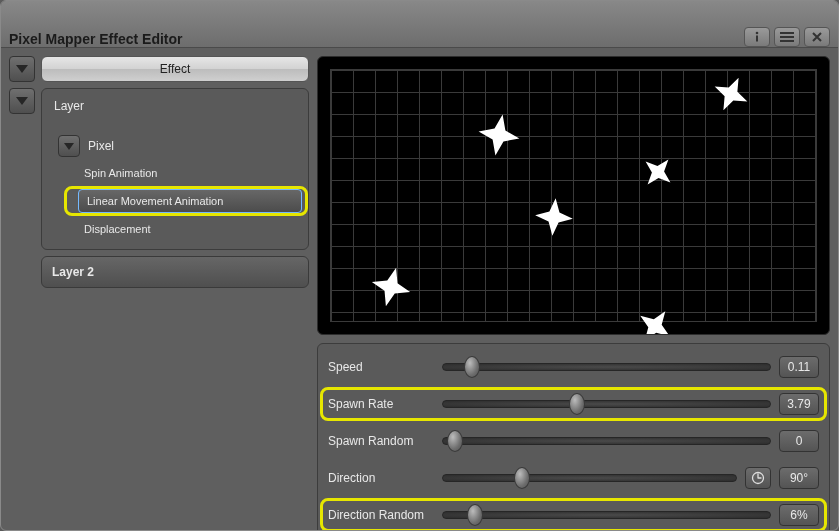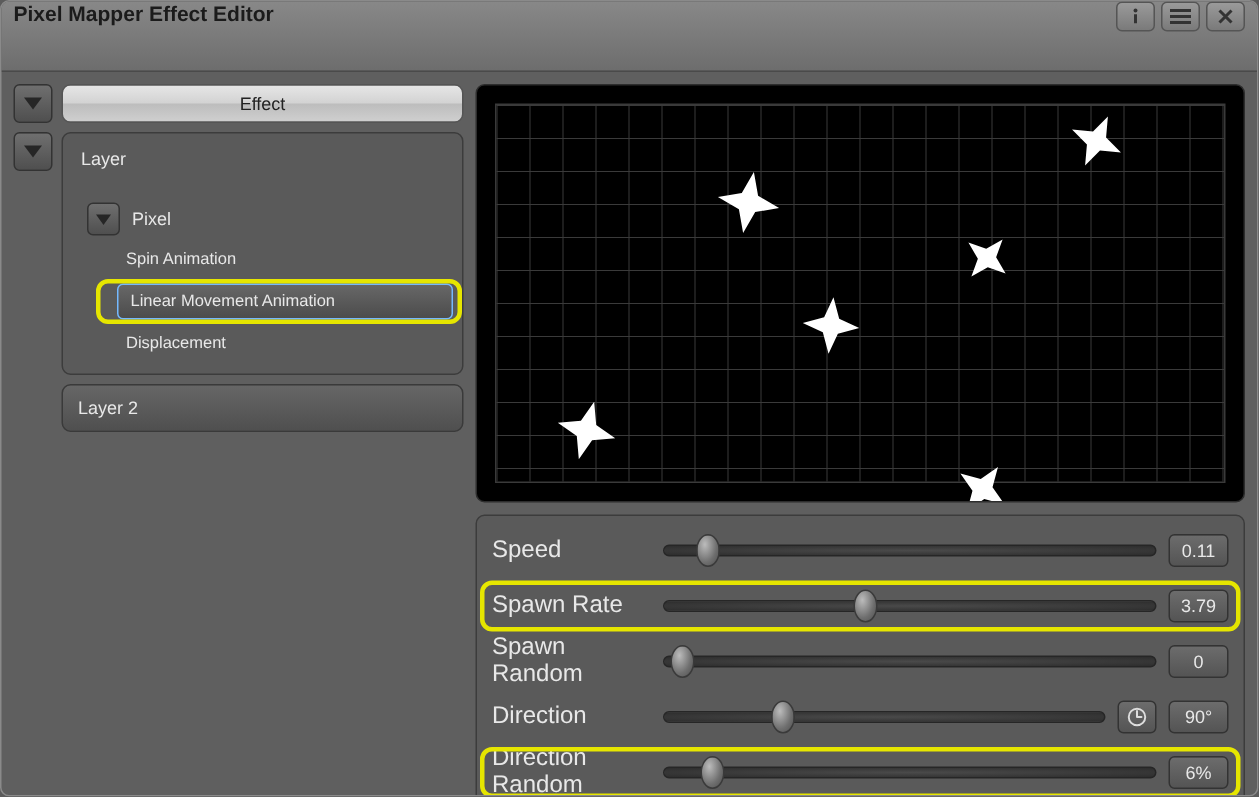--- a/index.html
+++ b/index.html
@@ -18,21 +18,21 @@
     background: #5f5f5f;
     border: 1px solid #8a8a8a;
     border-radius: 6px;
     overflow: hidden;
   }
   .titlebar {
     height: 47px;
     background: linear-gradient(#888,#6d6d6d);
     border-bottom: 1px solid #4a4a4a;
     display: flex;
-    align-items: flex-start;
+    align-items: flex-end;
     padding: 0 8px;
   }
   .title {
     font-size: 14px;
     font-weight: bold;
     color: #1b1b1b;
     flex: 1;
   }
   .winbtn {
     width: 26px;
@@ -151,20 +151,21 @@
   .layer-btn {
     height: 28px;
     border: 1px solid #3a3a3a;
     border-radius: 6px;
     background: linear-gradient(#666,#4f4f4f);
     padding: 15px 10px;
     display: flex;
     align-items: center;
     font-size: 12px;
     cursor: pointer;
+    font-weight: bold;
   }
   .rightcol {
     flex: 1;
     display: flex;
     flex-direction: column;
     gap: 8px;
   }
   .preview {
     height: 300px;
     border: 1px solid #2d2d2d;
@@ -198,21 +199,21 @@
   }
   .ctrl-row {
     display: flex;
     align-items: center;
     gap: 8px;
     height: 26px;
     position: relative;
   }
   .ctrl-label {
     width: 106px;
-    font-size: 16px;
+    font-size: 12px;
     flex-shrink: 0;
   }
   .slider {
     flex: 1;
     height: 14px;
     position: relative;
     display: flex;
     align-items: center;
   }
   .track {

